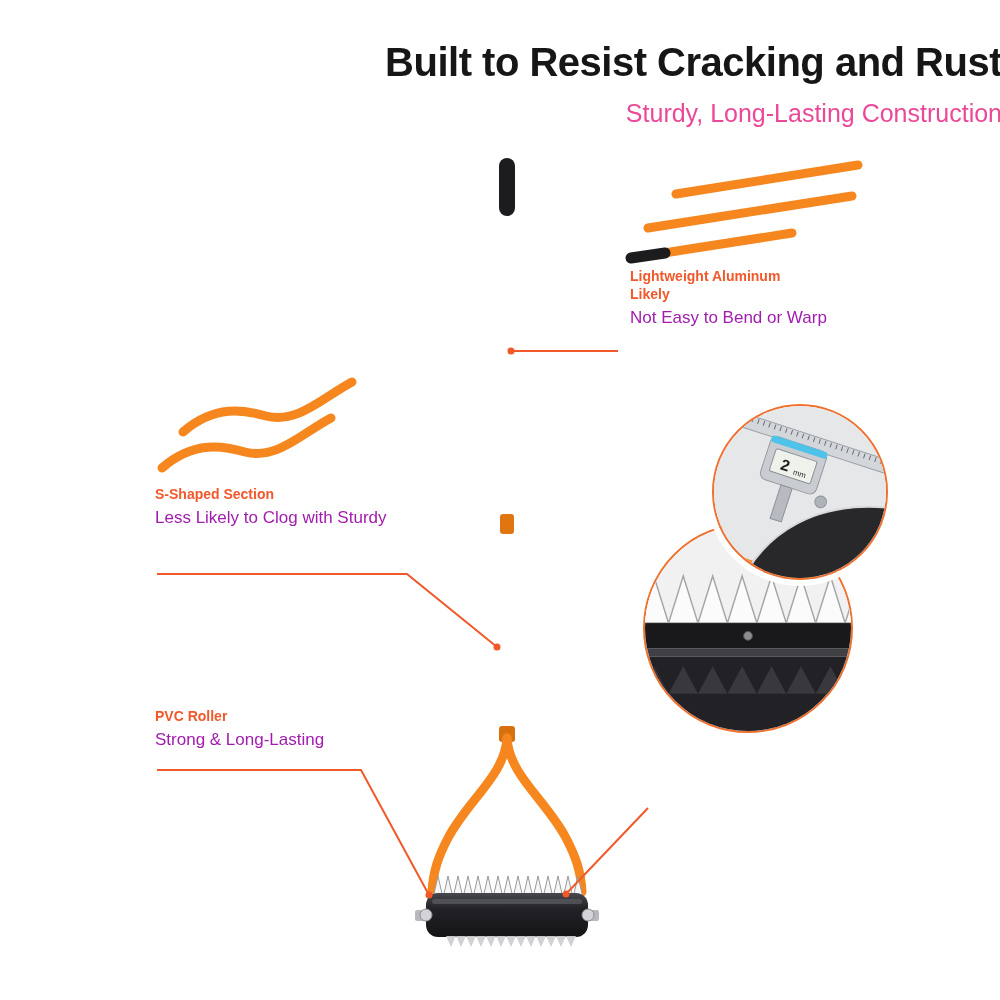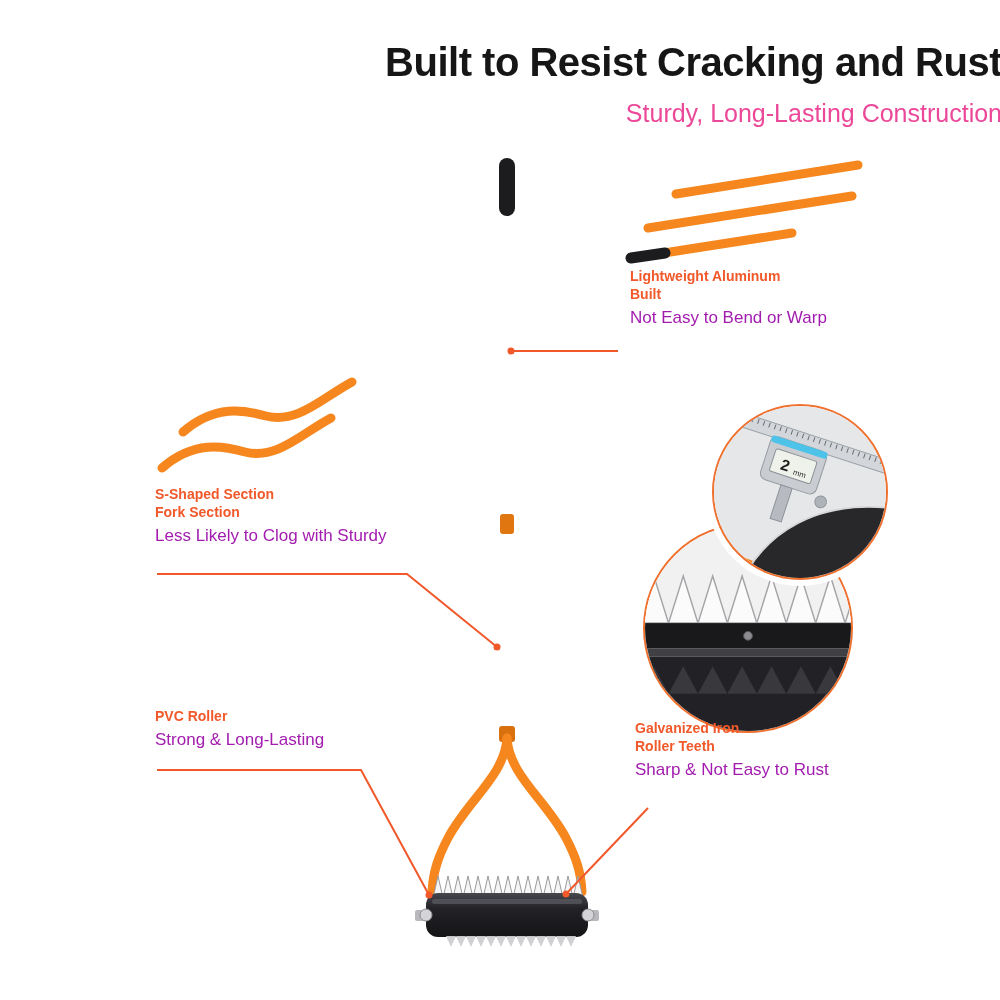--- a/index.html
+++ b/index.html
@@ -137,41 +137,33 @@
         <text x="82" y="72" font-size="8" fill="#1e1e1e">mm</text>
         <rect x="74" y="86" width="12" height="36" fill="#b7bbc1" stroke="#8d9299"></rect>
         <circle cx="118" cy="90" r="6" fill="#aeb3b9" stroke="#8d9299"></circle>
       </g>
     </svg>
   </div>
 
   <div class="callout co-handle">
     <div class="callout-title">
       <span>Lightweight Aluminum</span>
-      <span>Built</span>
+      <span>Likely</span>
     </div>
     <div class="callout-desc">Not Easy to Bend or Warp</div>
   </div>
 
   <div class="callout co-fork">
     <div class="callout-title">
       <span>S-Shaped Section</span>
-      <span>Fork Section</span>
     </div>
     <div class="callout-desc">Less Likely to Clog with Sturdy</div>
   </div>
 
   <div class="callout co-pvc">
     <div class="callout-title">
       <span>PVC Roller</span>
     </div>
     <div class="callout-desc">Strong &amp; Long-Lasting</div>
   </div>
 
-  <div class="callout co-teeth">
-    <div class="callout-title">
-      <span>Galvanized Iron</span>
-      <span>Roller Teeth</span>
-    </div>
-    <div class="callout-desc">Sharp &amp; Not Easy to Rust</div>
-  </div>
 
 </div>
 
 </body></html>

